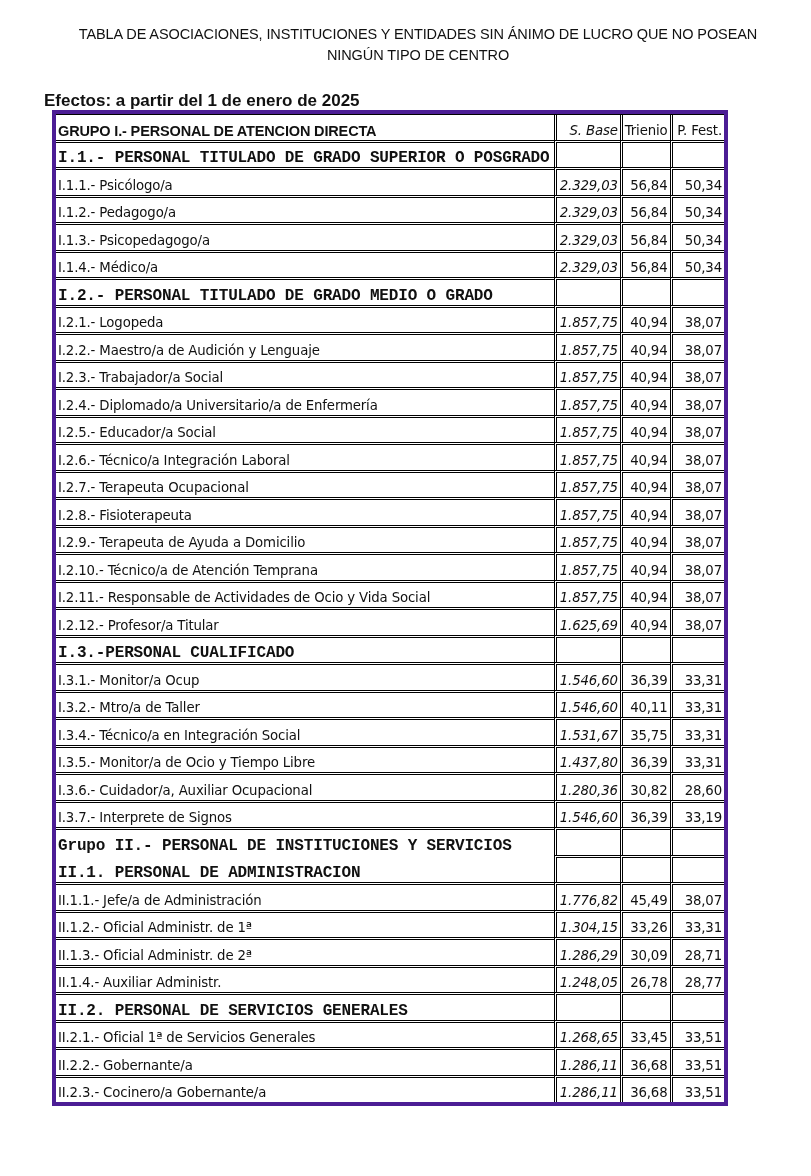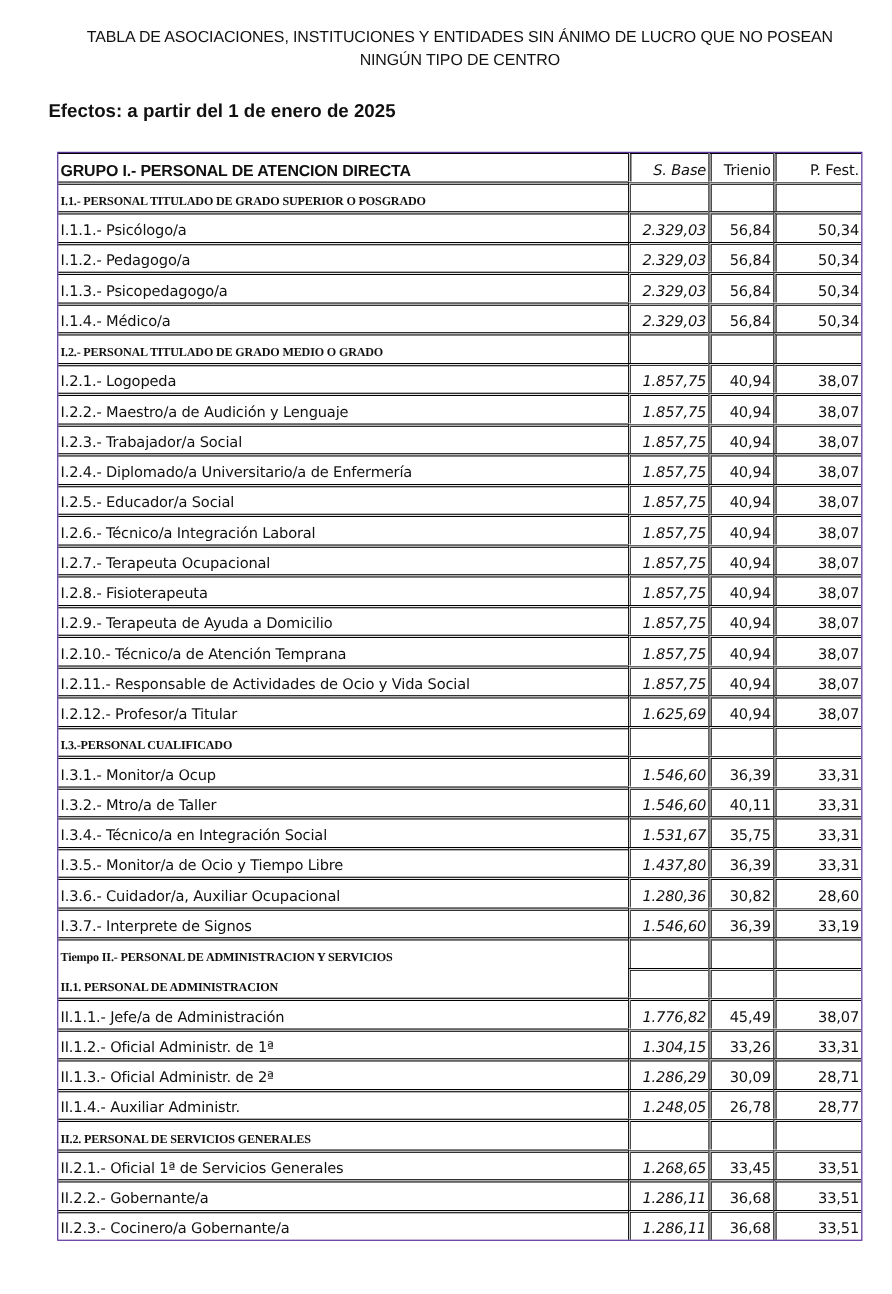--- a/index.html
+++ b/index.html
@@ -29,25 +29,25 @@
     .effects {
       position: absolute;
       left: 44px;
       top: 91px;
       font-weight: bold;
       font-size: 17px;
     }
     table.salary {
       position: absolute;
       left: 52px;
-      top: 138px;
-      width: 732px;
+      top: 110px;
+      width: 676px;
       border-collapse: separate;
       border-spacing: 0;
-      border: 1px solid #4c1d95;
+      border: 4px solid #4c1d95;
       font-size: 14.5px;
     }
     table.salary td {
       border-top: 3px double #000;
       padding: 0 2px 0 2px;
       height: 24.5px;
       line-height: 18px;
       vertical-align: bottom;
       white-space: nowrap;
       font-family: "DejaVu Sans", sans-serif;
@@ -57,23 +57,23 @@
     table.salary tr:first-child td { border-top: 1px solid #000; }
     table.salary td.col-name { width: 518px; }
     table.salary td.col-base { width: 66px; border-left: 3px double #000; text-align: right; font-style: italic; }
     table.salary td.col-trienio { width: 52px; border-left: 3px double #000; text-align: right; }
     table.salary td.col-fest { width: 74px; border-left: 3px double #000; text-align: right; }
     table.salary tr.header td { font-family: "DejaVu Sans", sans-serif; }
     table.salary tr.header td.col-name { font-family: "Liberation Sans", sans-serif; font-weight: bold; font-size: 14.5px; }
     table.salary tr.header td.col-trienio { text-align: right; padding-left: 1px; }
     table.salary tr.header td.col-fest { text-align: right; }
     table.salary tr.section td.col-name {
-      font-family: Liberation Serif, serif;
+      font-family: Liberation Mono, monospace;
       font-weight: bold;
-      font-size: 11px;
+      font-size: 16px;
     }
     table.salary tr.tall td { height: 44px; line-height: 22px; white-space: normal; }
     table.salary tr.tall td.col-name { white-space: normal; }
     table.salary tr.nosep td { border-top: none; }
     table.salary tr.nosep td.col-base,
     table.salary tr.nosep td.col-trienio,
     table.salary tr.nosep td.col-fest { border-top: 3px double #000; }
   </style>
 </head>
 <body>
@@ -237,21 +237,21 @@
         <td class="col-trienio">30,82</td>
         <td class="col-fest">28,60</td>
       </tr>
       <tr>
         <td class="col-name">I.3.7.- Interprete de Signos</td>
         <td class="col-base">1.546,60</td>
         <td class="col-trienio">36,39</td>
         <td class="col-fest">33,19</td>
       </tr>
       <tr class="section">
-        <td class="col-name">Tiempo II.- PERSONAL DE ADMINISTRACION Y SERVICIOS</td>
+        <td class="col-name">Grupo II.- PERSONAL DE INSTITUCIONES Y SERVICIOS</td>
         <td class="col-base"></td>
         <td class="col-trienio"></td>
         <td class="col-fest"></td>
       </tr>
       <tr class="section nosep">
         <td class="col-name">II.1. PERSONAL DE ADMINISTRACION</td>
         <td class="col-base"></td>
         <td class="col-trienio"></td>
         <td class="col-fest"></td>
       </tr>

